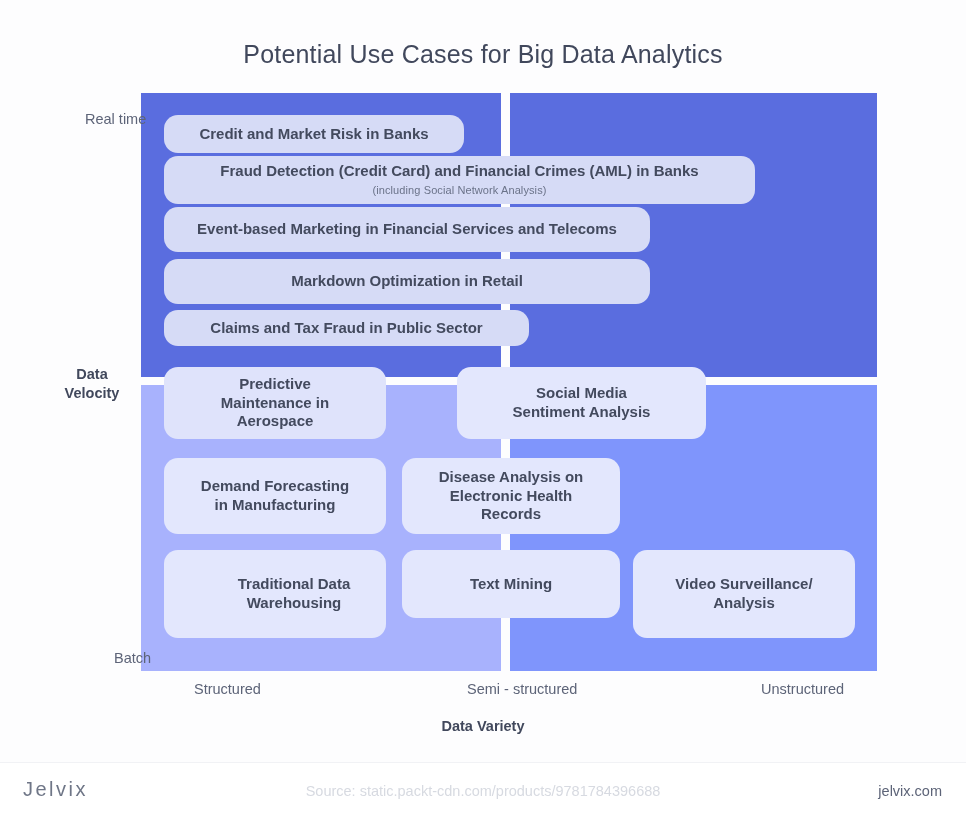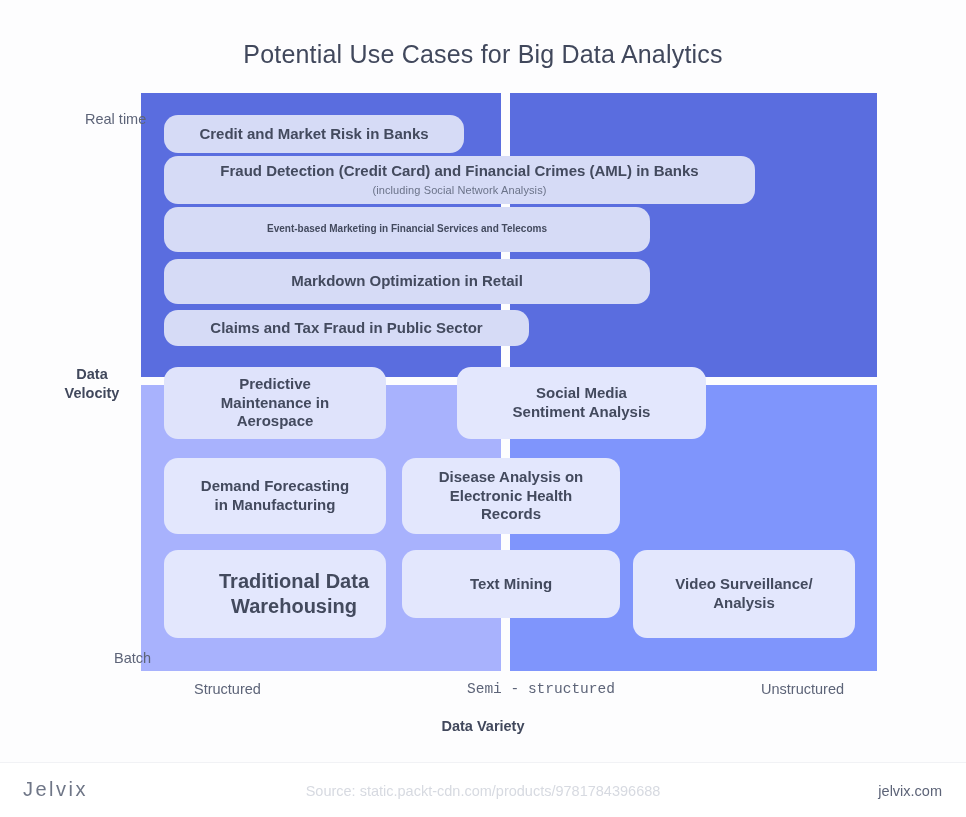--- a/index.html
+++ b/index.html
@@ -91,21 +91,21 @@
     text-align: center;
     line-height: 1.3;
     white-space: nowrap;
   }
 
   #tick-real-time  { left: 55px;  top: 111px; }
   #tick-batch      { left: 84px;  top: 650px; }
   #axis-y-name     { left: 47px;  top: 365px; width: 90px; }
 
   #tick-structured      { left: 164px; top: 681px; }
-  #tick-semi-structured { left: 437px; top: 681px; font-family: Liberation Mono, monospace; }
+  #tick-semi-structured { left: 437px; top: 681px; }
   #tick-unstructured    { left: 731px; top: 681px; }
   #axis-x-name          { left: 0;     top: 717px; width: 966px; }
 
   
   #footer {
     position: absolute;
     left: 0;
     top: 762px;
     width: 966px;
     height: 55px;
@@ -154,21 +154,21 @@
 
     <div class="node" style="left:23px; top:22px; width:300px; height:38px; font-size:15px;">
       <span>Credit and Market Risk in Banks</span>
     </div>
 
     <div class="node" style="left:23px; top:63px; width:591px; height:48px; font-size:15px;">
       <span>Fraud Detection (Credit Card) and Financial Crimes (AML) in Banks</span>
       <span class="sub">(including Social Network Analysis)</span>
     </div>
 
-    <div class="node" style="left:23px; top:114px; width:486px; height:45px; font-size:10px;">
+    <div class="node" style="left:23px; top:114px; width:486px; height:45px; font-size:15px;">
       <span>Event-based Marketing in Financial Services and Telecoms</span>
     </div>
 
     <div class="node" style="left:23px; top:166px; width:486px; height:45px; font-size:15px;">
       <span>Markdown Optimization in Retail</span>
     </div>
 
     <div class="node" style="left:23px; top:217px; width:365px; height:36px; font-size:15px;">
       <span>Claims and Tax Fraud in Public Sector</span>
     </div>
@@ -188,21 +188,21 @@
       <span>Demand Forecasting</span>
       <span>in Manufacturing</span>
     </div>
 
     <div class="node palest" style="left:261px; top:365px; width:218px; height:76px; font-size:15px;">
       <span>Disease Analysis on</span>
       <span>Electronic Health</span>
       <span>Records</span>
     </div>
 
-    <div class="node palest" style="left:23px; top:457px; width:222px; height:88px; font-size:20px;padding-left:48px;">
+    <div class="node palest" style="left:23px; top:457px; width:222px; height:88px; font-size:15px;padding-left:48px;">
       <span>Traditional Data</span>
       <span>Warehousing</span>
     </div>
 
     <div class="node palest" style="left:261px; top:457px; width:218px; height:68px; font-size:15px;">
       <span>Text Mining</span>
     </div>
 
     <div class="node palest" style="left:492px; top:457px; width:222px; height:88px; font-size:15px;">
       <span>Video Surveillance/</span>

